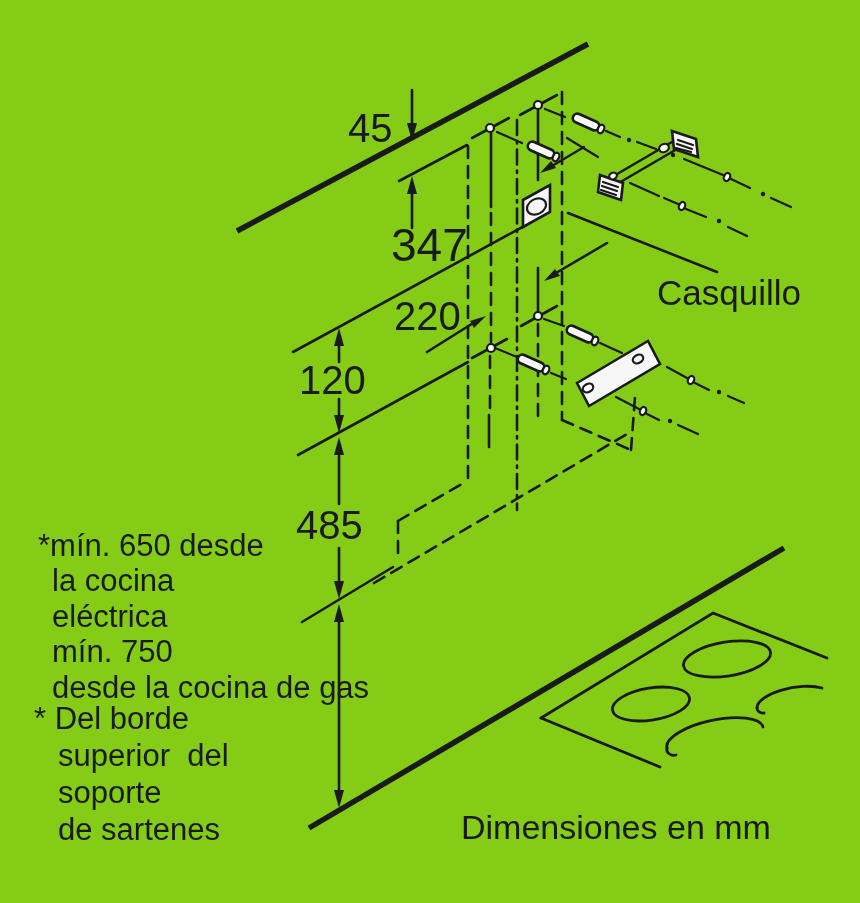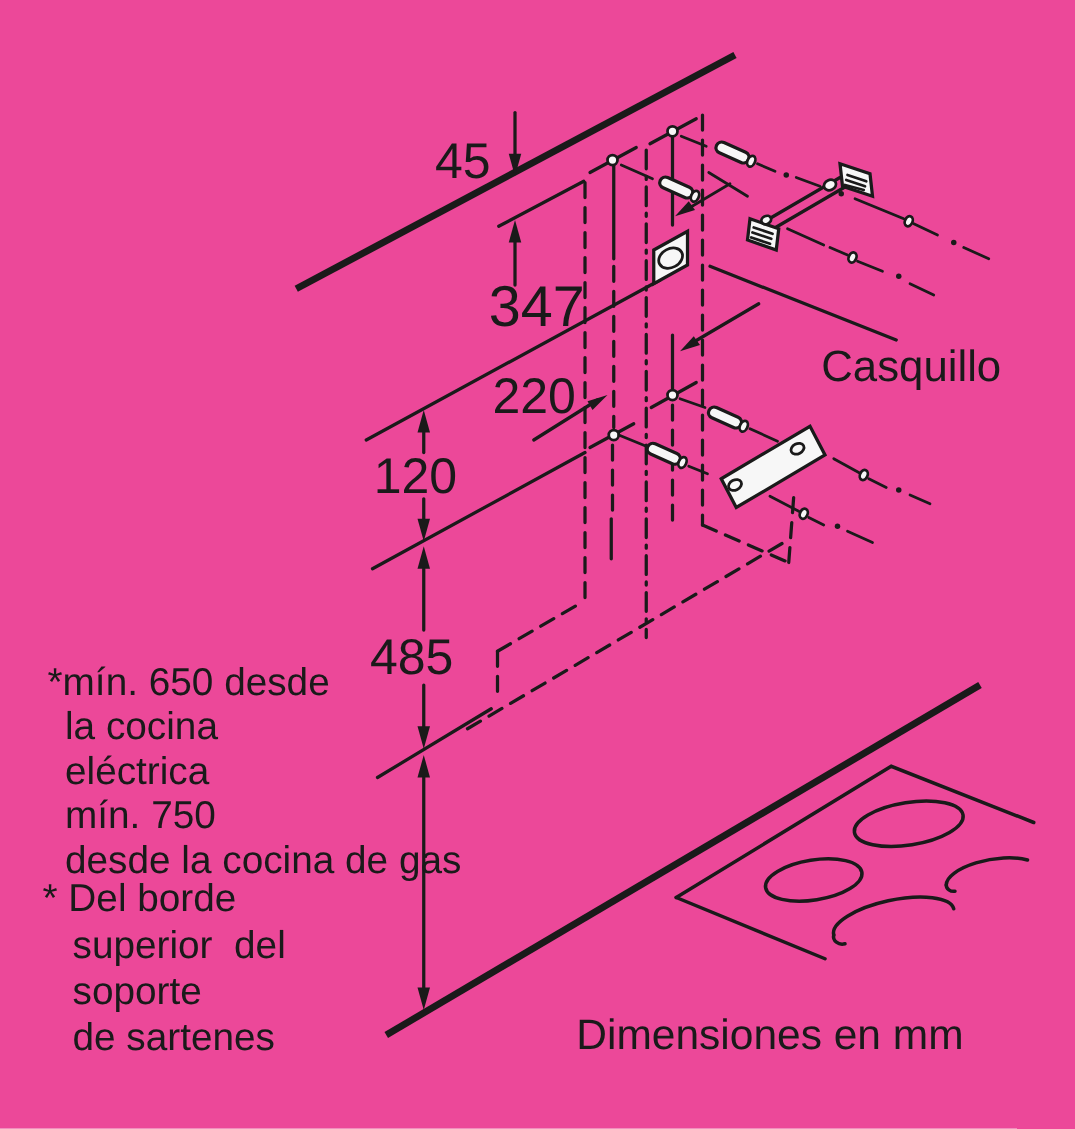--- a/index.html
+++ b/index.html
@@ -1,16 +1,16 @@
 <!DOCTYPE html>
 <html><head>
 <meta charset="utf-8">
 <style>
   html,body{margin:0;padding:0;background:#f7f7f7;}
-  #stage{position:relative;width:860px;height:903px;background:#ec4899;overflow:hidden;}
+  #stage{position:relative;width:860px;height:903px;background:#84cc16;overflow:hidden;}
   svg{display:block;}
   .ln{stroke:#1a1a1a;stroke-width:2.6;fill:none;stroke-linecap:round;}
   .thin{stroke-width:2.2;}
   .thick{stroke:#1a1a1a;stroke-width:5.5;fill:none;stroke-linecap:butt;}
   .dash{stroke-dasharray:12 8;}
   .dashdot{stroke-dasharray:15 6 2.5 6;}
   .tri{fill:#1a1a1a;stroke:none;}
   .dot{fill:#1a1a1a;stroke:none;}
   .part{fill:#f7f7f7;stroke:#1a1a1a;stroke-width:2.6;}
   .hole{fill:#f7f7f7;stroke:#1a1a1a;stroke-width:2.2;}

